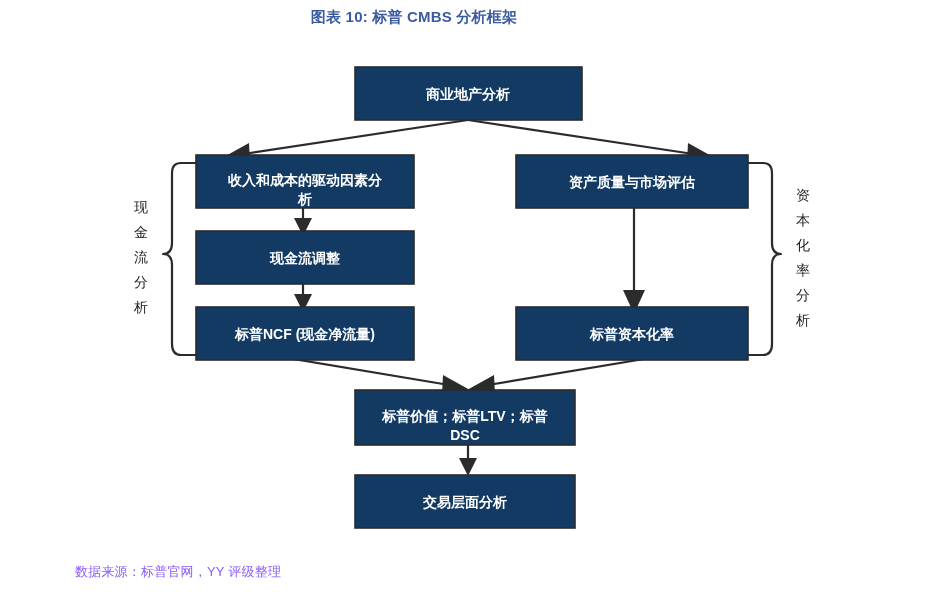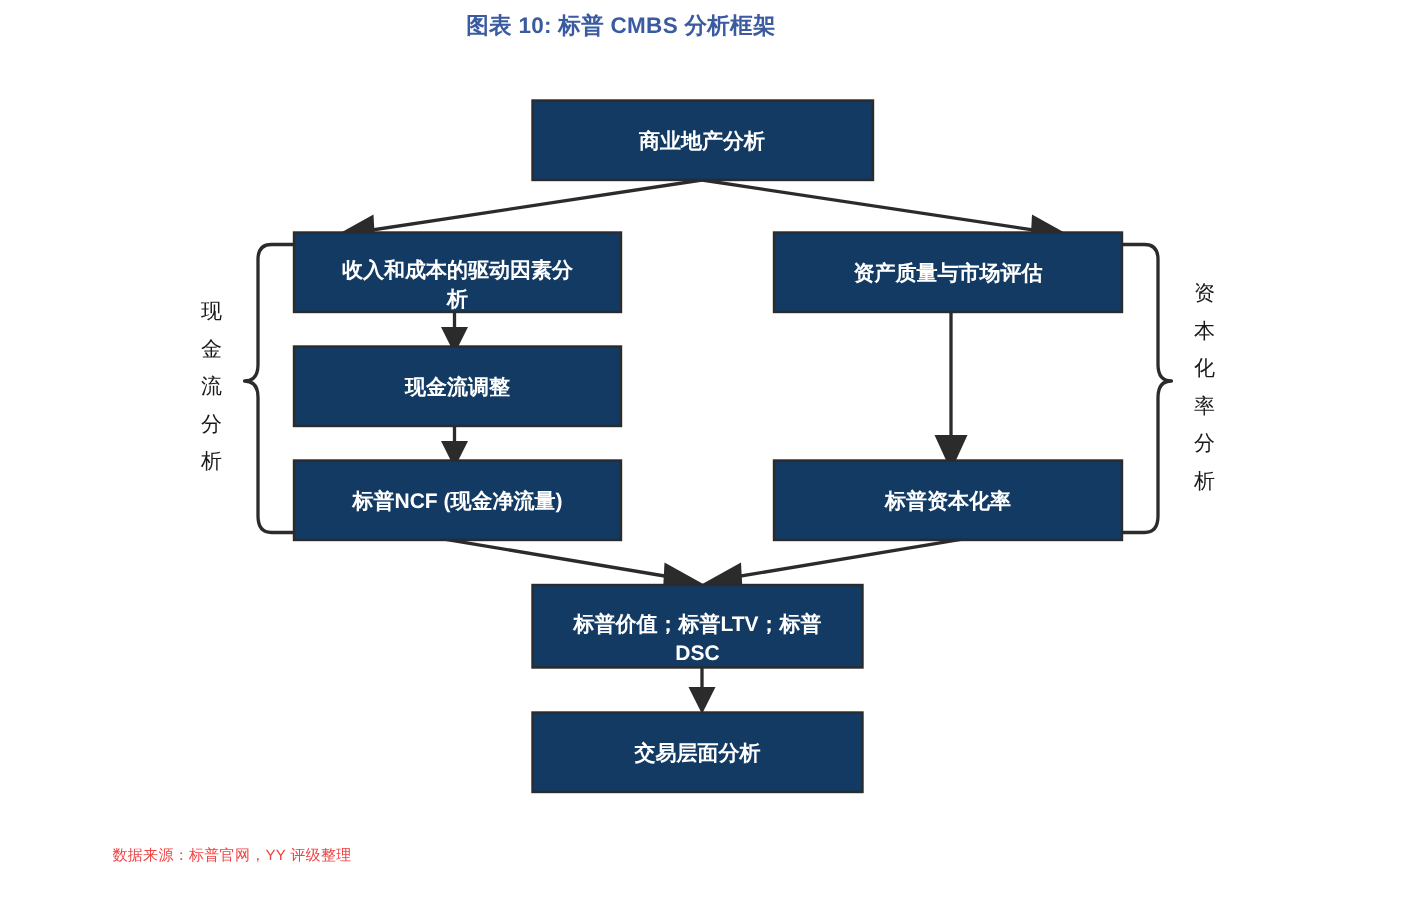--- a/index.html
+++ b/index.html
@@ -29,22 +29,22 @@
     position: absolute;
     top: 38px;
     left: 0;
     width: 944px;
     height: 512px;
   }
   #source-note {
     position: absolute;
     left: 75px;
     top: 563px;
-    font-size: 10px;
-    color: #ef4444;
+    font-size: 13px;
+    color: #8b5cf6;
     font-weight: normal;
     letter-spacing: 0.2px;
   }
   .node-box {
     fill: #123a63;
     stroke: #2b2b2b;
     stroke-width: 1.6;
   }
   .node-label {
     fill: #ffffff;

